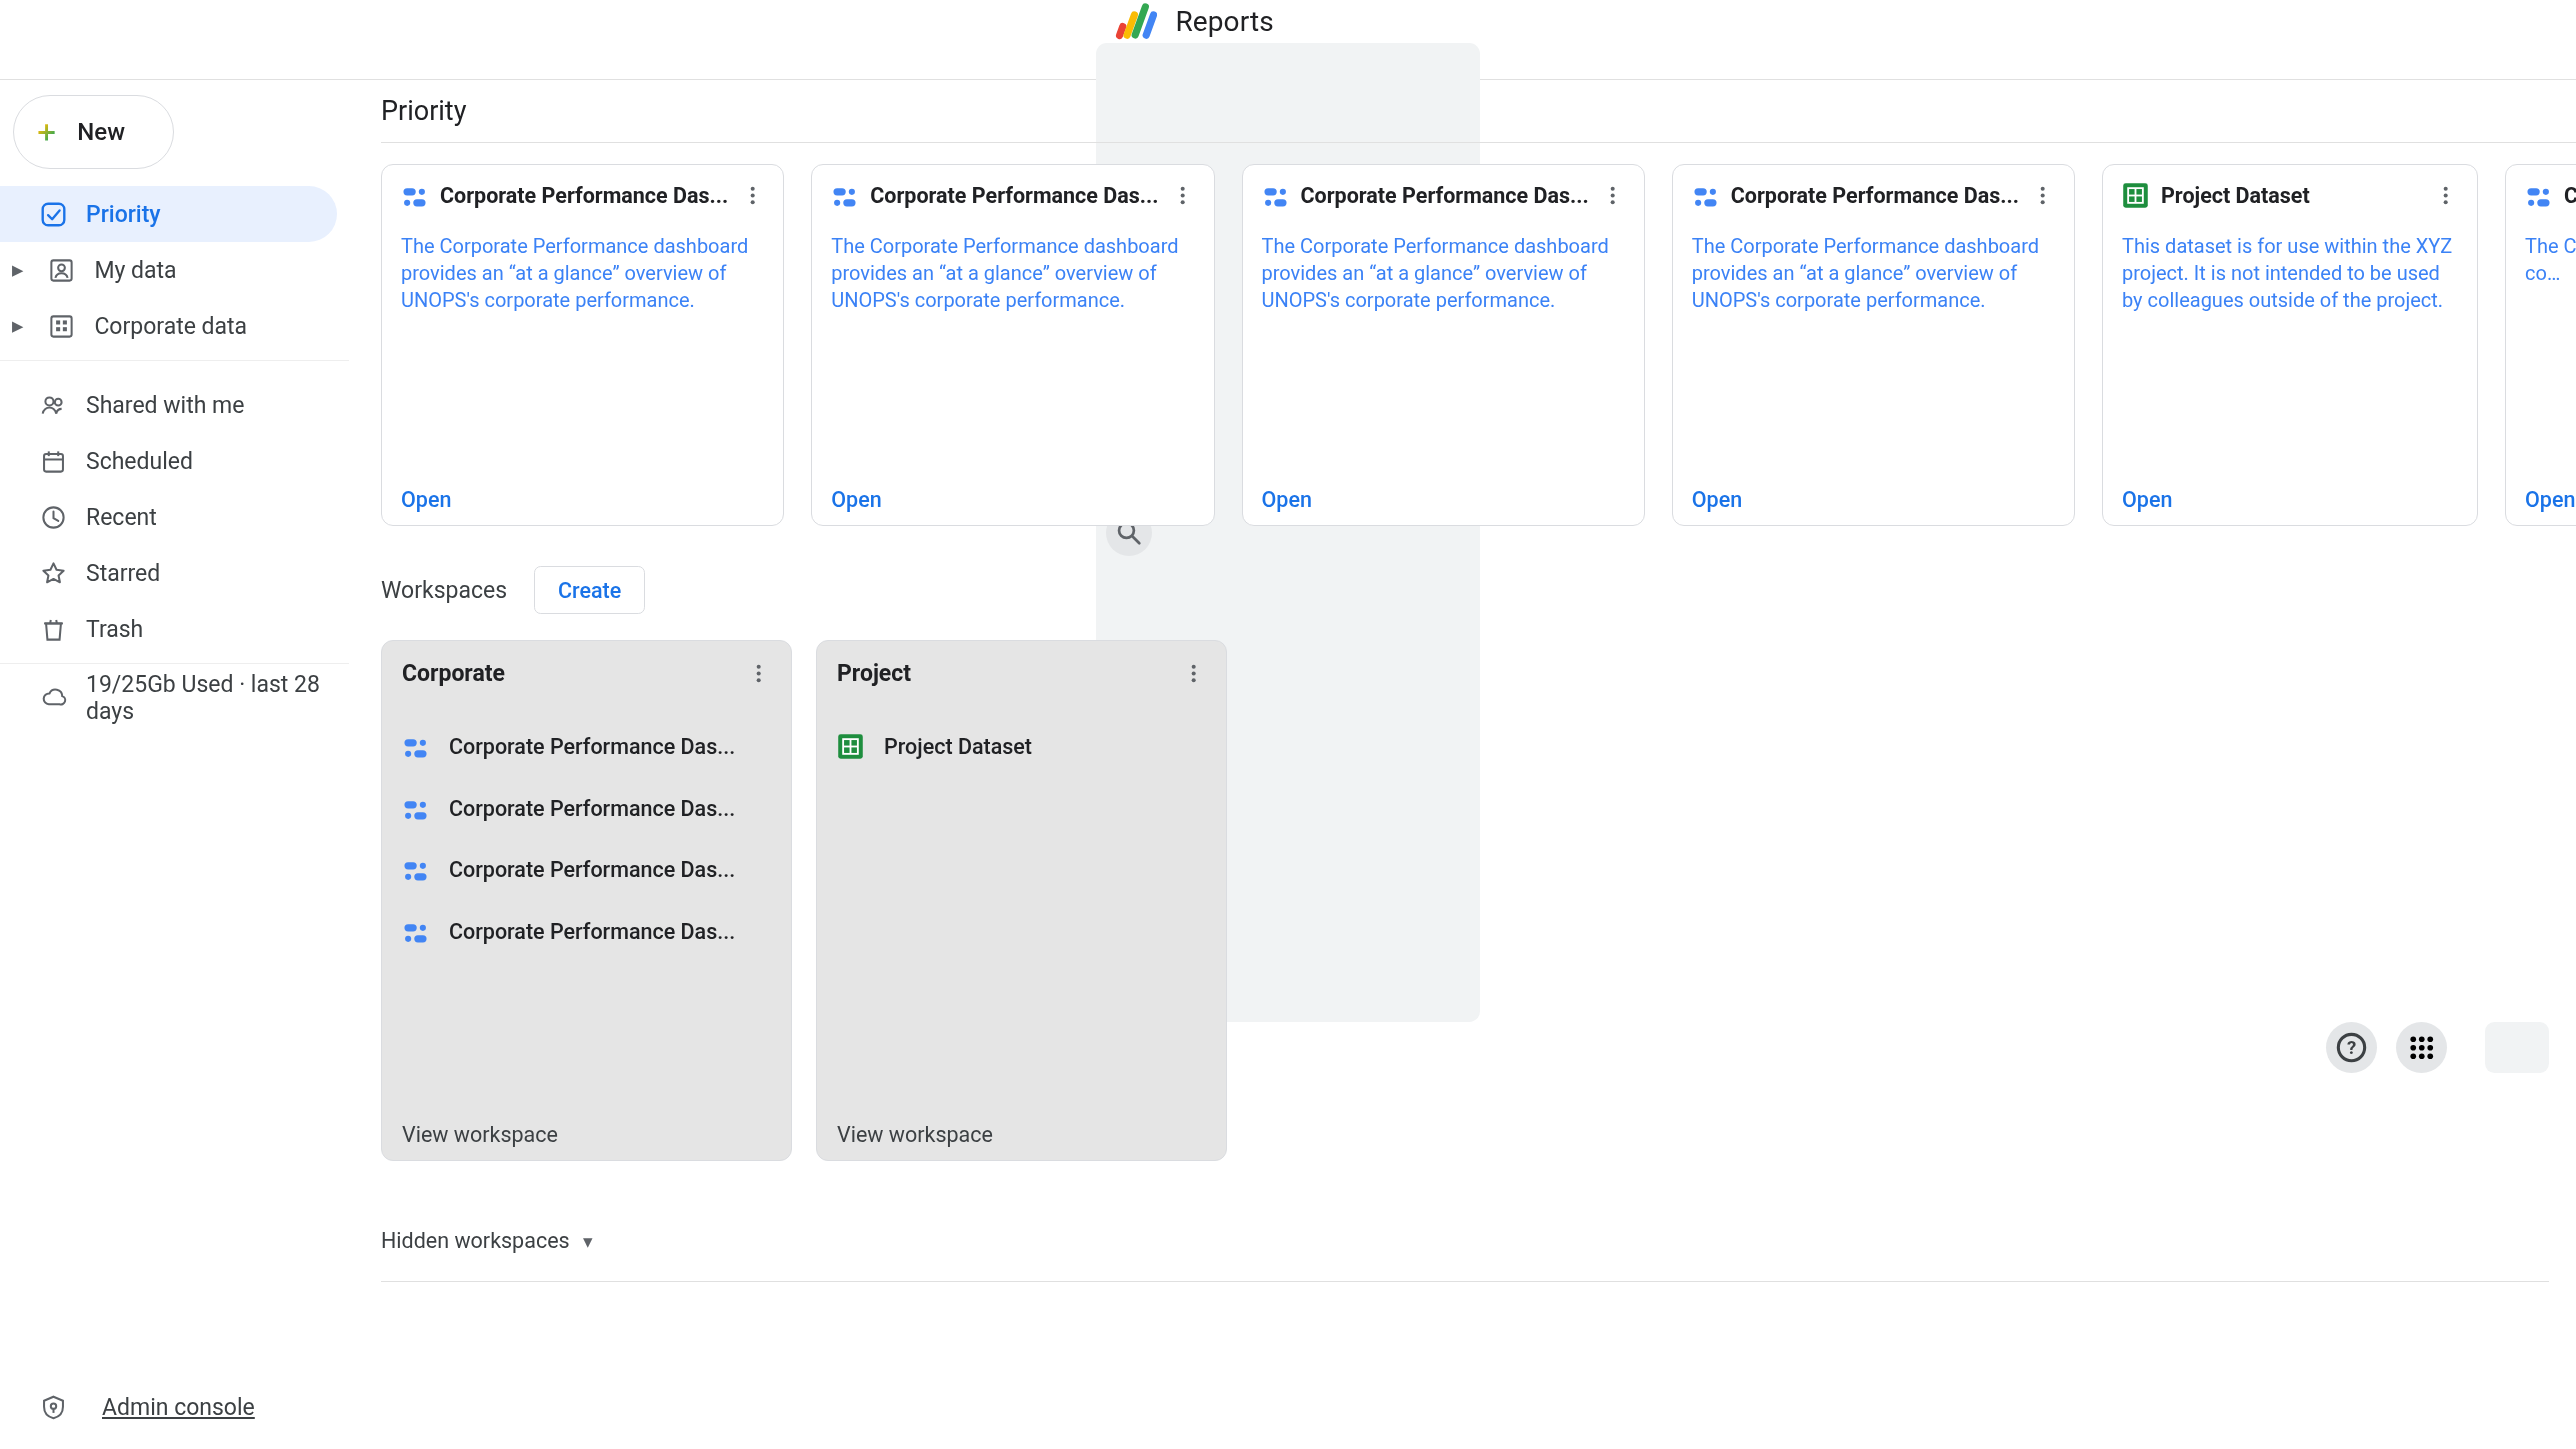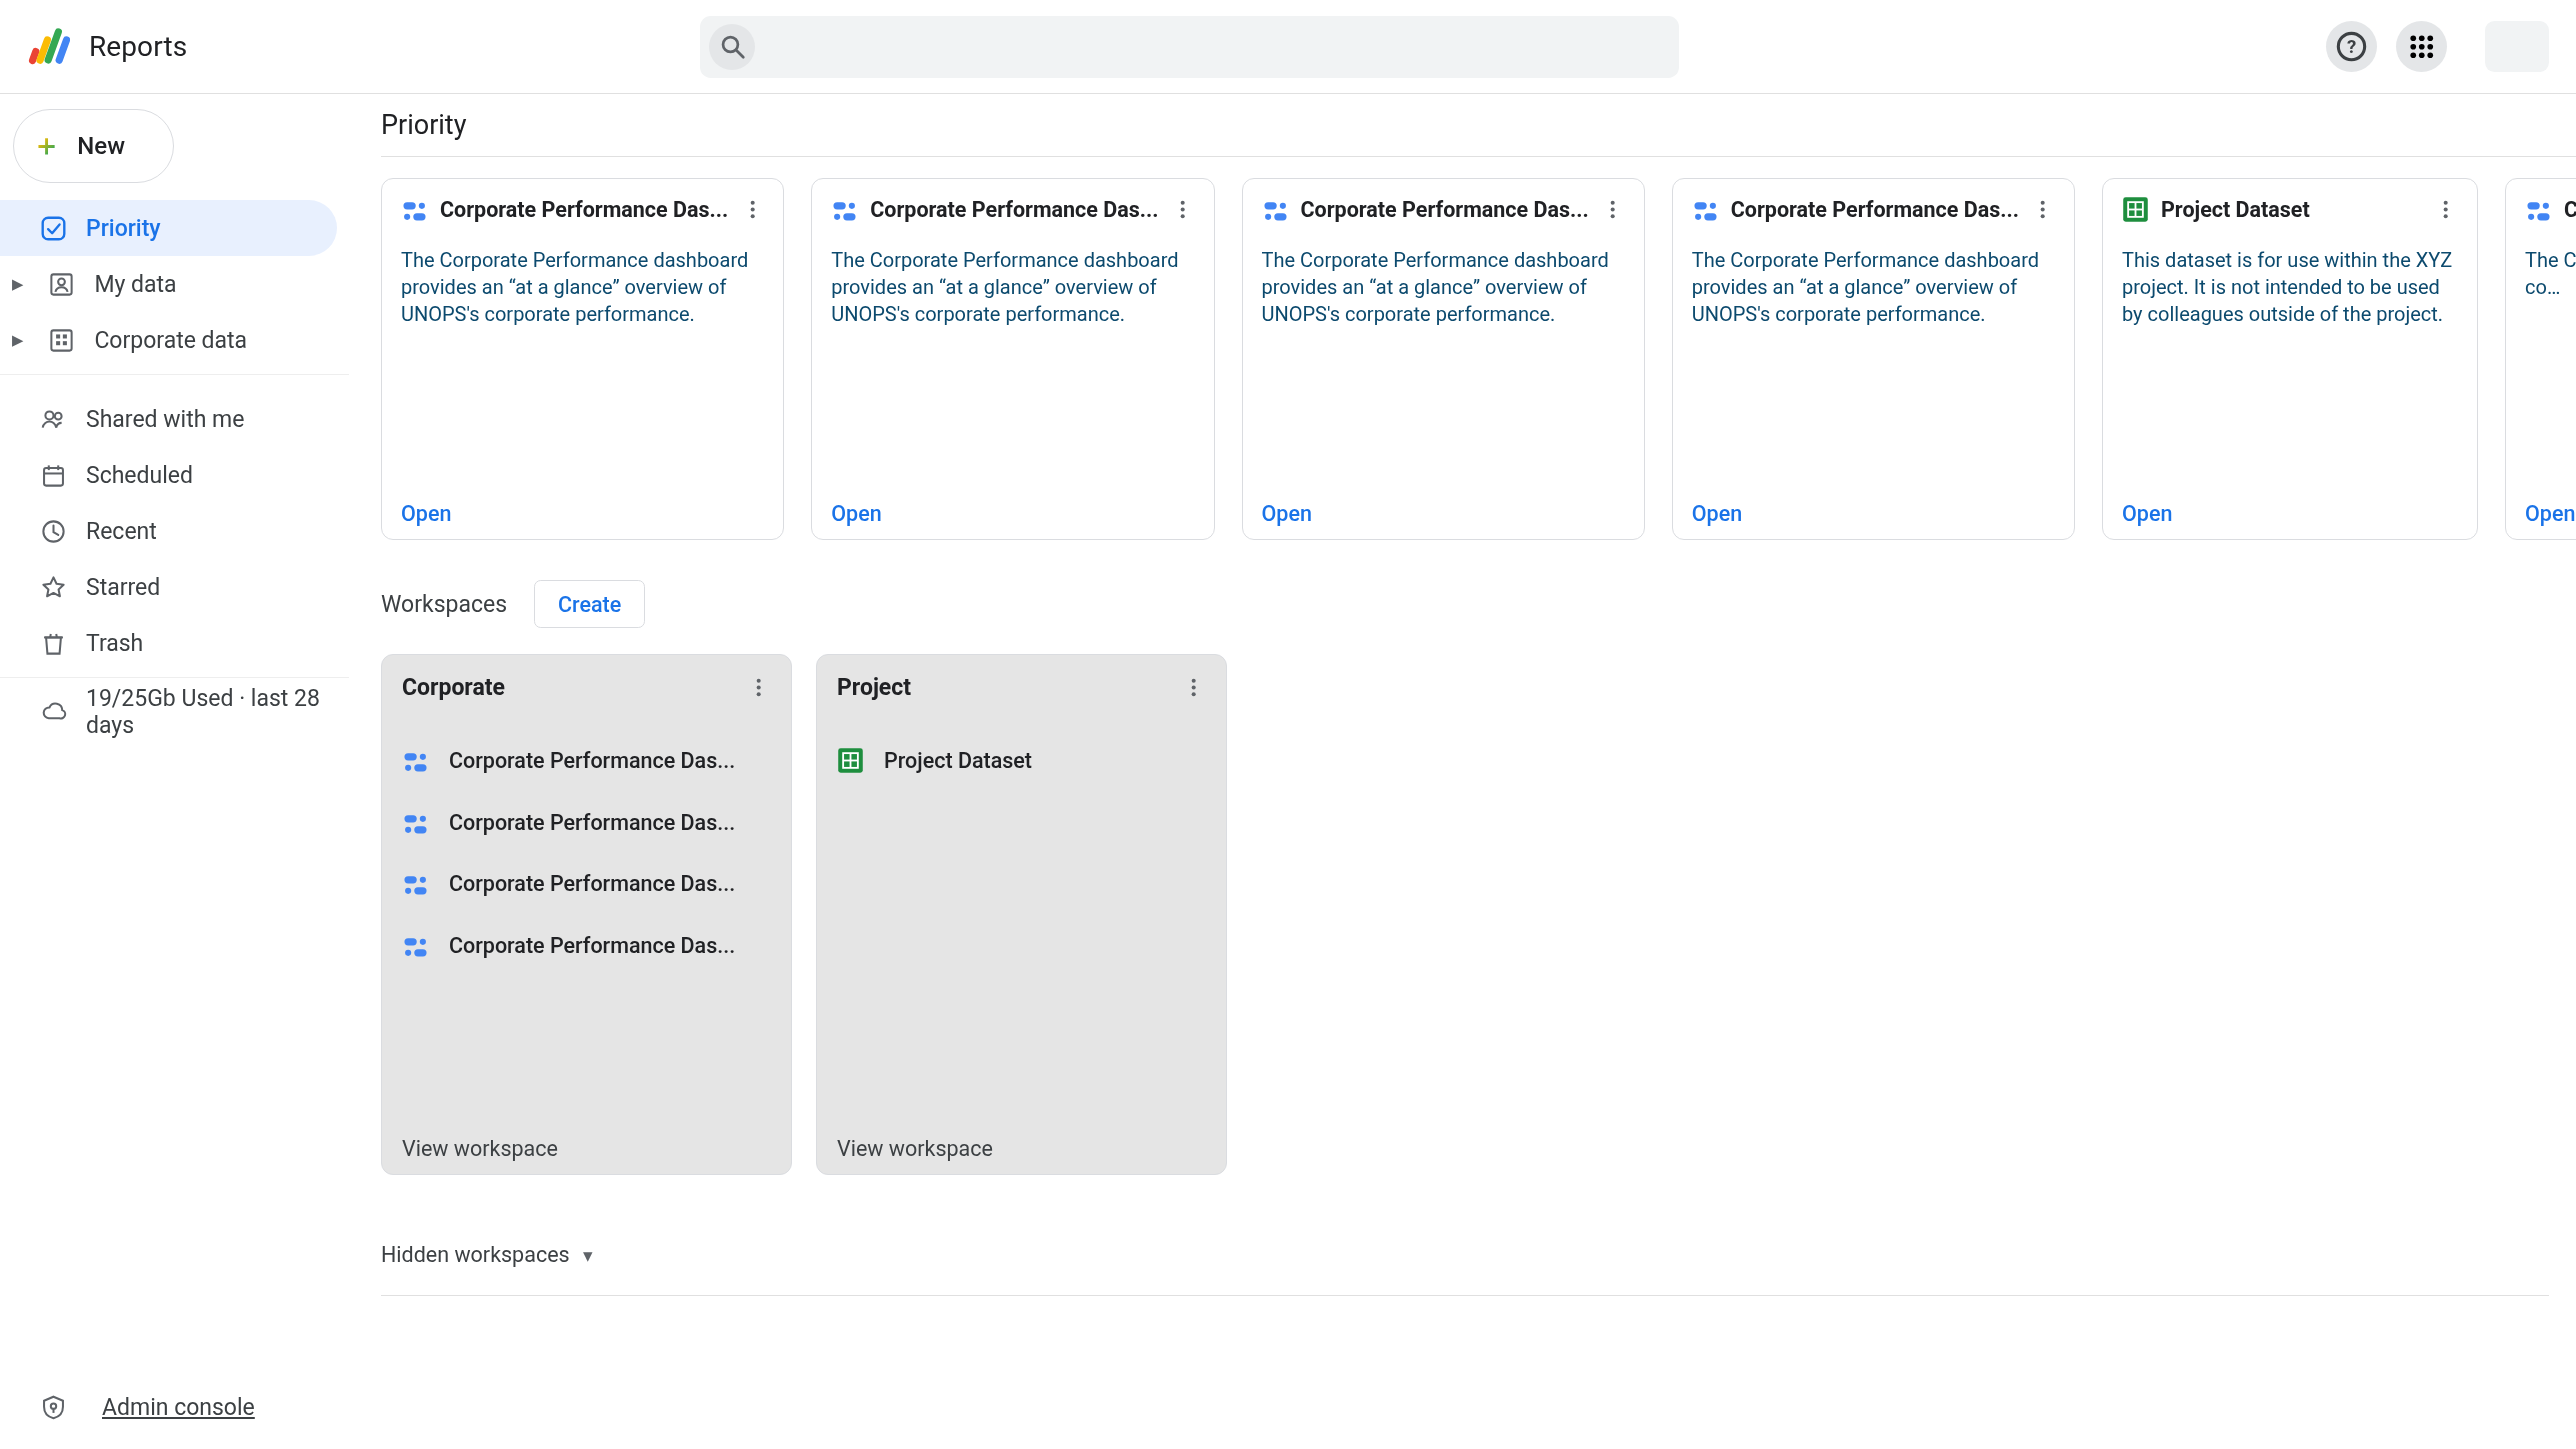--- a/index.html
+++ b/index.html
@@ -1,22 +1,22 @@
 <!DOCTYPE html>
 <html style="font-size:10.7px"><head>
 <meta charset="utf-8">
 <style>
   * { box-sizing: border-box; margin: 0; padding: 0; }
   html, body { width: 100%; height: 100%; font-family: "Segoe UI", Roboto, Arial, sans-serif; color: #202124; background: #fff; }
   body { display: flex; flex-direction: column; overflow: hidden; }
 
   
   .topbar {
-    display: flex; align-items: center; height: 94px;
-    border-bottom: 0.7px solid #e0e0e0; padding: 0 27px;
+    display: flex; align-items: center; height: 80px;
+    border-bottom: 0.7px solid #e0e0e0; padding: 0 27px; flex-direction: column;
   }
   .logo-block { display: flex; align-items: center; gap: 19px; min-width: 349px; }
   .app-logo { width: 43px; height: 43px; }
   .app-title { font-size: 28px; font-weight: 400; letter-spacing: 0.1px; }
 
   .search-wrap {
     flex: 0 0 979px; margin-left: auto; margin-right: auto;
     display: flex; align-items: center;
     background: #f1f3f4; height: 62px; border-radius: 10.7px;
   }
@@ -76,21 +76,21 @@
 
   .cards-row { display: flex; gap: 27px; overflow-x: hidden; padding-top: 21.5px; }
   .card {
     flex: 0 0 376px; height: 362px; border: 0.7px solid #dadce0; border-radius: 12px;
     padding: 17.4px 19px 13.4px; display: flex; flex-direction: column; background: #fff;
   }
   .card-head { display: flex; align-items: center; gap: 12px; }
   .card-head .title { font-size: 21.5px; font-weight: 700; white-space: nowrap; overflow: hidden; text-overflow: ellipsis; flex:1; }
   .dash-icon, .dataset-icon { width: 27px; height: 27px; flex: 0 0 27px; }
   .more-btn { width: 24px; height: 24px; display: flex; align-items: center; justify-content: center; cursor: pointer; color:#5f6368;}
-  .card-desc { font-size: 20px; line-height: 1.35; margin-top: 24px; color: #0c4a6e; }
+  .card-desc { font-size: 20px; line-height: 1.35; margin-top: 24px; color: #3b82f6; }
   .card-open { margin-top: auto; color: #1a73e8; font-size: 21.5px; font-weight: 500; cursor: pointer; padding-top: 12px; }
 
   .ws-header { display: flex; align-items: center; gap: 27px; margin-top: 40px; text-align: right; }
   .ws-label { font-size: 23px; color: #3c4043; }
   .create-btn {
     border: 0.7px solid #dadce0; border-radius: 6.7px; background: #fff;
     padding: 10.7px 23px; font-size: 21.5px; color: #1a73e8; font-weight: 500; cursor: pointer;
   }
 
   .ws-row { display: flex; gap: 24px; padding-top: 25.5px; }

